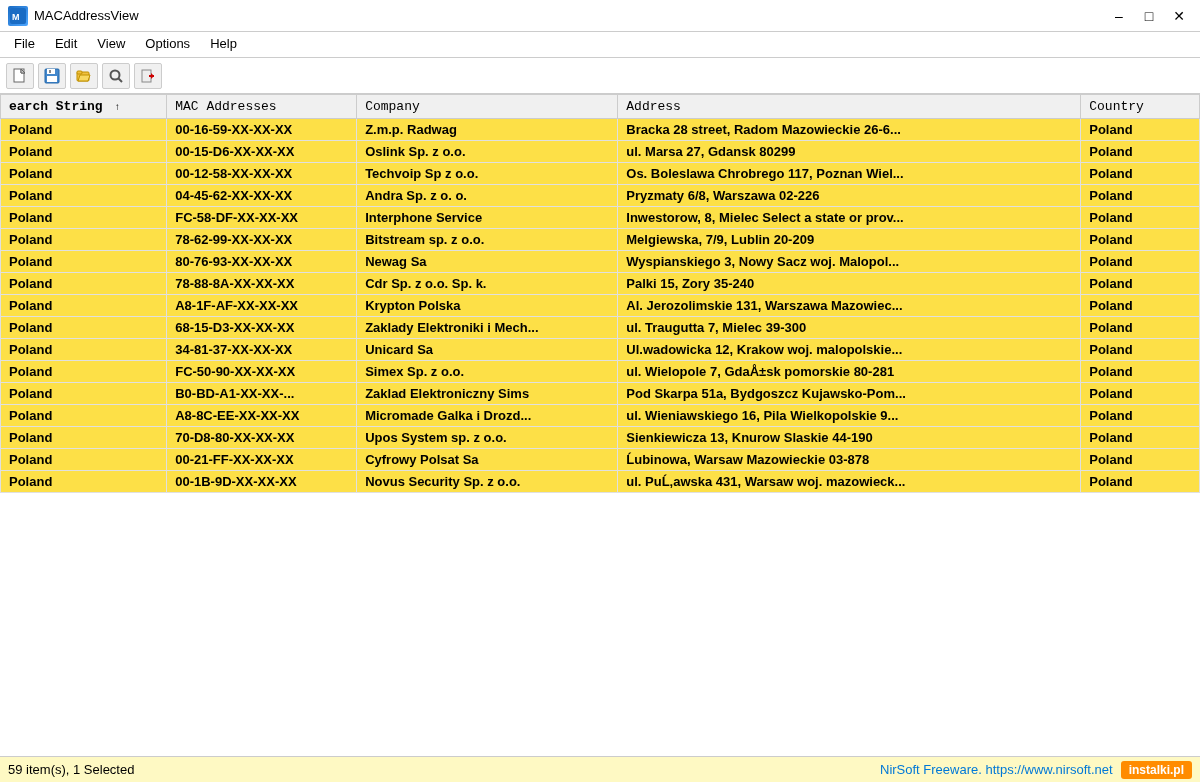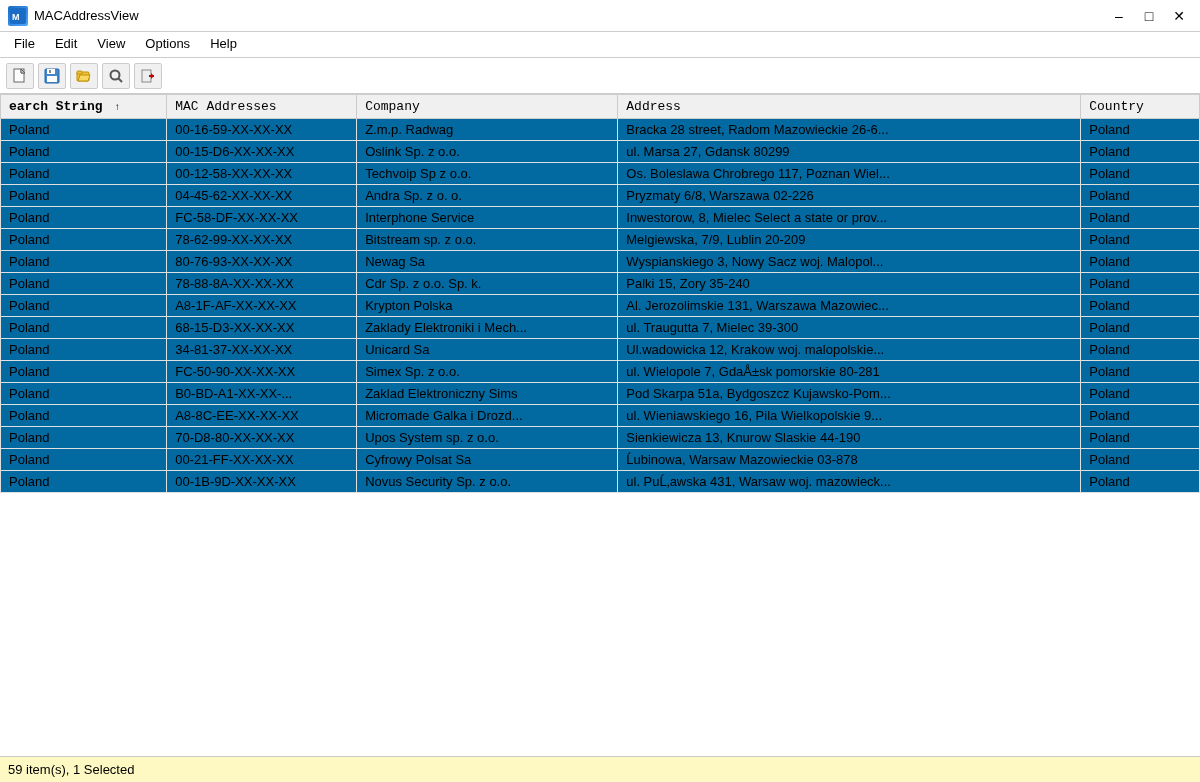--- a/index.html
+++ b/index.html
@@ -131,21 +131,22 @@
       font-family: Liberation Mono, monospace;
     }
     thead th.sorted {
       font-weight: bold;
     }
     thead th .sort-arrow {
       margin-left: 4px;
       font-size: 10px;
     }
     tbody tr {
-      background: #0369a1;
+      background: #fde047;
+      font-weight: bold;
     }
     tbody td {
       border: 1px solid #e0e0e0;
       padding: 3px 8px;
       font-size: 13px;
       white-space: nowrap;
       overflow: hidden;
       text-overflow: ellipsis;
     }
     
@@ -402,13 +403,17 @@
           <td class="col-company">Novus Security Sp. z o.o.</td>
           <td class="col-address">ul. PuĹ‚awska 431, Warsaw  woj. mazowieck...</td>
           <td class="col-country">Poland</td>
         </tr>
       </tbody>
   </table>
 </div>
 
 <div class="status-bar">
   <span class="status-left">59 item(s), 1 Selected</span>
+  <div class="status-right">
+    <a class="nirsoft-link" href="#">NirSoft Freeware. https://www.nirsoft.net</a>
+    <span class="instalki-badge">instalki.pl</span>
+  </div>
 </div>
 
 </body></html>

